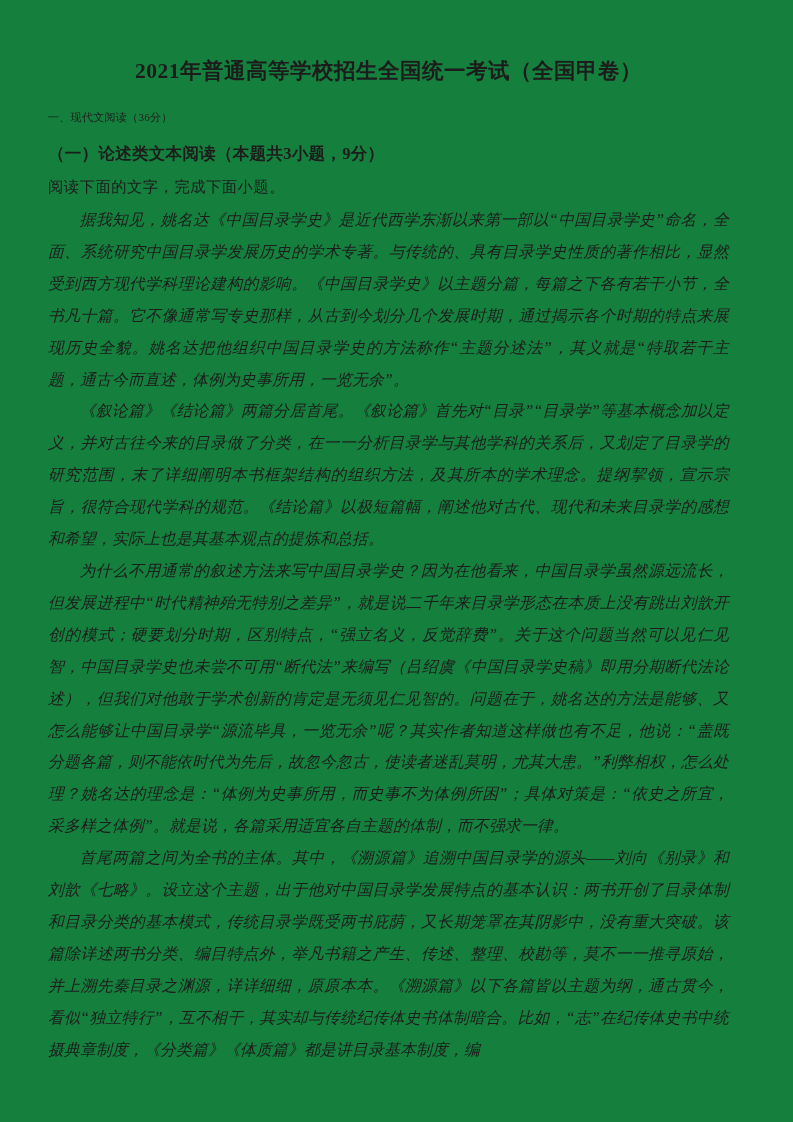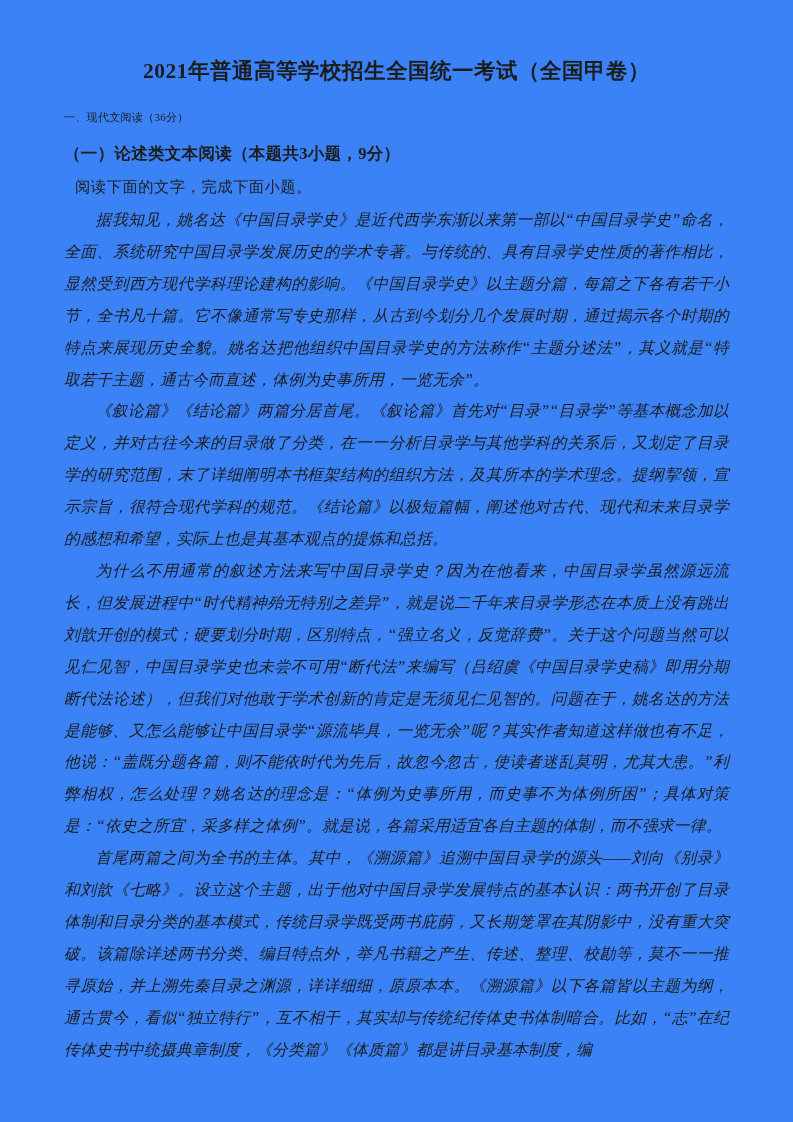--- a/index.html
+++ b/index.html
@@ -11,22 +11,22 @@
     width: 793px;
     height: 1122px;
     overflow: hidden;
     font-family: "Liberation Serif", "DejaVu Serif", serif;
     color: #1c1c1c;
   }
   .page {
     box-sizing: border-box;
     width: 793px;
     height: 1122px;
-    padding: 56px 64px 0 64px;
-    background: #3b82f6;
+    padding: 56px 64px 0 48px;
+    background: #15803d;
   }
   .paper-title {
     margin: 0;
     text-align: center;
     font-size: 21.5px;
     line-height: 30px;
     font-weight: bold;
     letter-spacing: 0.5px;
   }
   .paper-subject {
@@ -45,21 +45,21 @@
     letter-spacing: 0.3px;
   }
   .subsection-heading {
     margin: 13px 0 0 0;
     font-size: 16.5px;
     line-height: 23px;
     font-weight: bold;
     letter-spacing: 0.3px;
   }
   .instruction {
-    margin: 12px 0 0 11px;
+    margin: 12px 0 0 0;
     font-size: 15.3px;
     line-height: 20px;
     letter-spacing: 0.5px;
   }
   .passage {
     margin-top: 7px;
   }
   .passage p {
     margin: 0;
     font-size: 15.8px;

